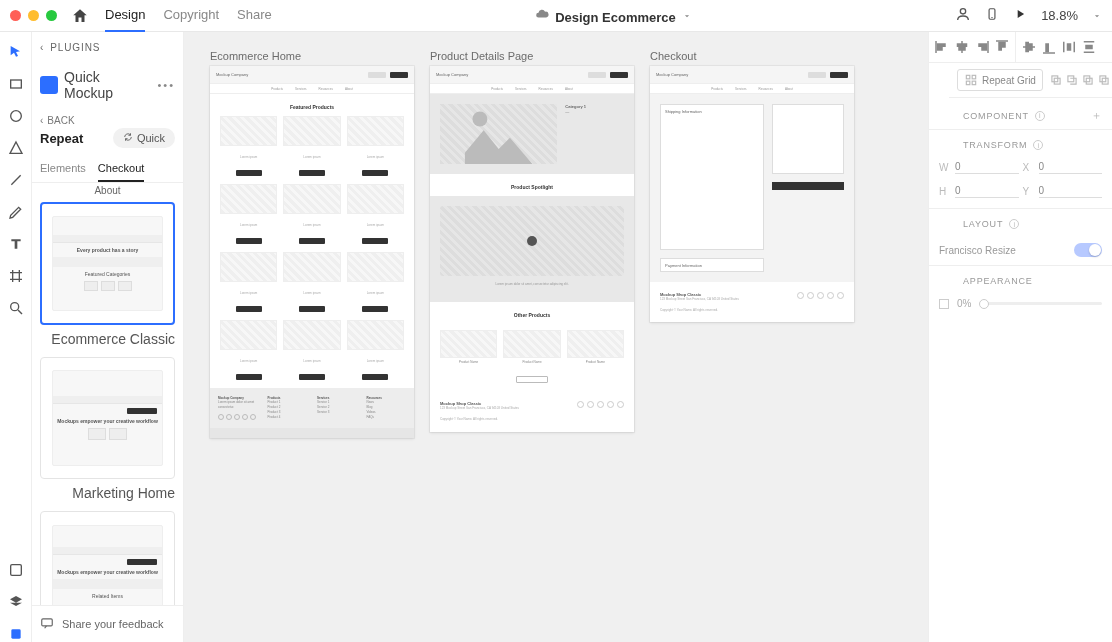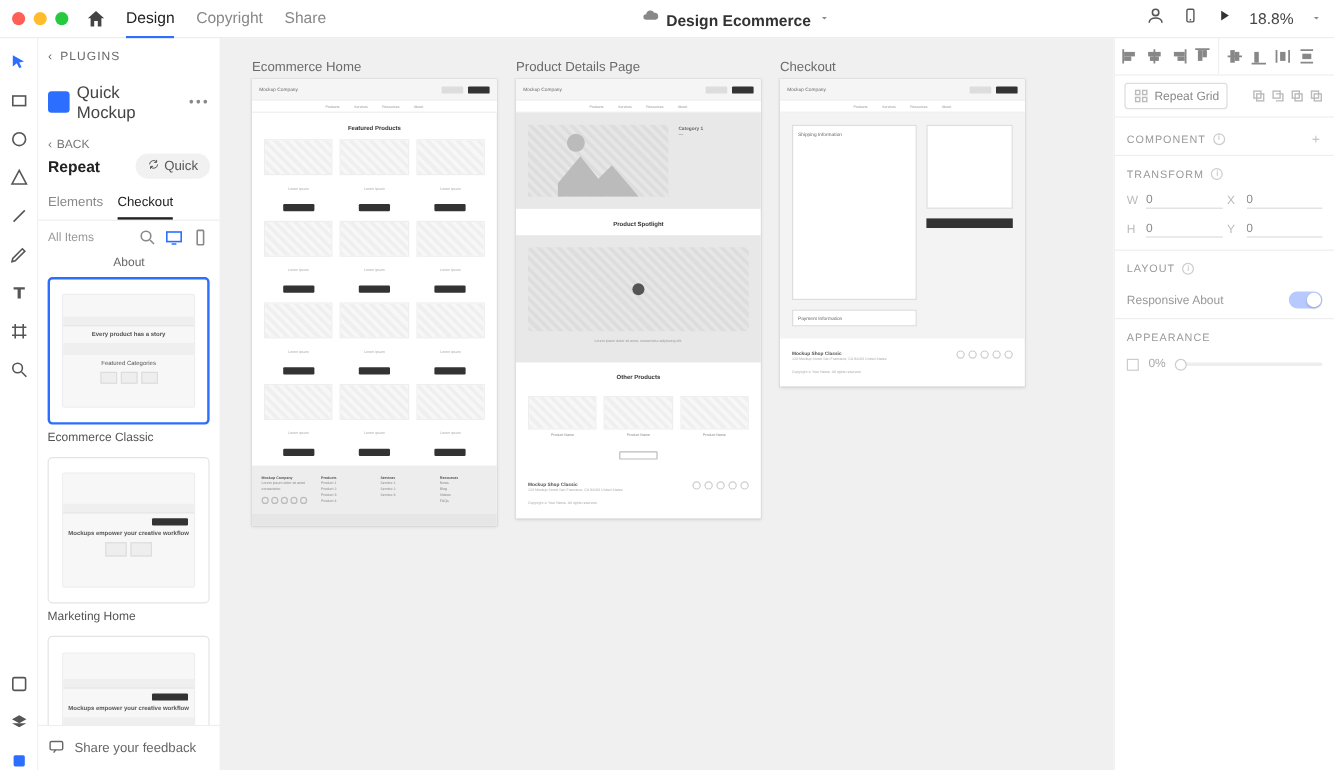--- a/index.html
+++ b/index.html
@@ -51,21 +51,21 @@
 .filter-row .ic { width:16px; height:16px; color:#888; display:flex; align-items:center; justify-content:center; cursor:pointer;}
 .filter-row .ic.active { color:#2c6eff; }
 .cat-label { text-align:center; font-size:10px; color:#666; padding:2px 0 6px;}
 .tmpl-scroll { flex:1; overflow-y:auto; padding:0 8px 8px; }
 .tmpl-card { background:#fff; border:1px solid #e4e4e4; border-radius:4px; aspect-ratio: 1.1/1; margin-bottom:6px; display:flex; align-items:center; justify-content:center; }
 .tmpl-card.sel{ border:2px solid #2c6eff; }
 .tmpl-thumb { width:84%; height:80%; background: linear-gradient(#f7f7f7,#f7f7f7); border:1px solid #eee; border-radius:2px; display:flex; flex-direction:column; justify-content:center; align-items:center; gap:4px; font-size:5px; color:#555; }
 .tmpl-thumb .bar { width:100%; height:8px; background:#efefef; border-bottom:1px solid #e6e6e6;}
 .tmpl-thumb .bbar { width:100%; height:10px; background:#efefef; }
 .tmpl-thumb .blk { width:30px; height:6px; background:#333; border-radius:1px;}
-.tmpl-caption { text-align:left; font-size:10px; color:#555; margin-bottom:10px; }
+.tmpl-caption { text-align:right; font-size:14px; color:#555; margin-bottom:10px; }
 .feedback { border-top:1px solid #eee; padding:10px 8px; display:flex; align-items:center; gap:8px; font-size:11px; color:#666; cursor:pointer;}
 
 
 .canvas { flex:1; background:#f0f0f0; position:relative; overflow:auto; padding:18px 26px; }
 .artboards-row { display:flex; gap:16px; align-items:flex-start; }
 .artboard-wrap { display:flex; flex-direction:column; }
 .ab-title { font-size:11px; color:#6b6b6b; margin-bottom:4px; }
 .artboard { background:#fff; box-shadow: 0 0 0 1px rgba(0,0,0,0.04), 0 1px 3px rgba(0,0,0,0.1); font-size:5px; color:#555; }
 .ab1 { width:204px; }
 .ab2 { width:204px; }
@@ -118,26 +118,26 @@
 .ck-ft .row{ display:flex; justify-content:space-between; align-items:flex-start;}
 .soc2{ display:flex; gap:3px;}
 .soc2 .c{ width:7px; height:7px; border-radius:50%; border:0.5px solid #ccc;}
 
 
 .inspector { width: 184px; background:#fff; border-left:1px solid #eee; display:flex; flex-direction:column; font-size:11px; }
 .insp-row { display:flex; border-bottom:1px solid #eee; }
 .align-grp { display:flex; padding:6px 4px; gap:2px; }
 .align-grp.sep { border-right:1px solid #eee; }
 .ai { width:18px; height:18px; color:#888; display:flex; align-items:center; justify-content:center; cursor:pointer;}
-.rep-row{ padding:6px 8px; display:flex; align-items:center; gap:6px; border-bottom:1px solid #eee;}
+.rep-row{ padding:6px 8px; display:flex; align-items:center; gap:6px; border-bottom:1px solid #eee;margin-left:20px;}
 .rep-btn{ flex:0 0 auto; border:1px solid #ddd; border-radius:3px; font-size:10px; color:#888; padding:3px 6px; display:flex; align-items:center; gap:4px;}
 .rep-ic { width:14px; height:14px; color:#bbb;}
 .rep-actions{ display:flex; gap:2px; margin-left:auto;}
 .ra{ width:14px; height:14px; color:#bbb;}
-.sec-head { display:flex; align-items:center; padding:10px 10px 6px; gap:6px;}
+.sec-head { display:flex; align-items:center; padding:10px 10px 6px; gap:6px;margin-left:24px;}
 .sec-head .lbl{ font-size:9px; letter-spacing:0.09em; color:#999;}
 .sec-head .info{ width:10px; height:10px; border:1px solid #ccc; border-radius:50%; color:#bbb; font-size:7px; display:flex; align-items:center; justify-content:center;}
 .sec-head .plus{ margin-left:auto; color:#bbb; cursor:pointer;}
 .tf-grid{ display:grid; grid-template-columns: 12px 1fr 12px 1fr; row-gap:10px; column-gap:4px; padding:4px 10px 10px; align-items:center; color:#bbb; font-size:10px;}
 .tf-grid input{ border:none; border-bottom:1px solid #ddd; width:100%; font-size:10px; color:#888; padding:1px 0; outline:none;}
 .divider { height:1px; background:#eee; }
 .layout-row{ padding:8px 10px; display:flex; align-items:center; justify-content:space-between; font-size:10px; color:#999;}
 .toggle{ width:28px; height:14px; background:#d8d8d8; border-radius:8px; position:relative;}
 .toggle.on{ background:#b7c9ff;}
 .toggle .knob{ position:absolute; width:12px; height:12px; background:#fff; border-radius:50%; top:1px; right:1px; box-shadow:0 1px 2px rgba(0,0,0,0.2);}
@@ -286,40 +286,20 @@
         <span><svg width="10" height="10" viewBox="0 0 24 24" fill="none" stroke="currentColor" stroke-width="2">
               <path d="M4 12a8 8 0 0114-5M20 12a8 8 0 01-14 5"></path>
               <path d="M18 3v5h-5M6 21v-5h5"></path>
             </svg></span>
         <span>Quick</span>
       </div>
     </div>
     <div class="subtabs">
       <div class="subtab">Elements</div>
       <div class="subtab active">Checkout</div>
-    </div>
-    <div class="filter-row">
-      <div class="all">All Items</div>
-      <div class="ic">
-          <svg viewBox="0 0 24 24" fill="none" stroke="currentColor" stroke-width="2">
-            <circle cx="10" cy="10" r="6"></circle>
-            <line x1="15" y1="15" x2="20" y2="20"></line>
-          </svg>
-        </div>
-      <div class="ic active">
-          <svg viewBox="0 0 24 24" fill="none" stroke="currentColor" stroke-width="2">
-            <rect x="3" y="5" width="18" height="12"></rect>
-            <line x1="9" y1="20" x2="15" y2="20"></line>
-          </svg>
-        </div>
-      <div class="ic">
-          <svg viewBox="0 0 24 24" fill="none" stroke="currentColor" stroke-width="2">
-            <rect x="8" y="3" width="8" height="18" rx="1"></rect>
-          </svg>
-        </div>
     </div>
     <div class="cat-label">About</div>
     <div class="tmpl-scroll">
       <div class="tmpl-card sel">
         <div class="tmpl-thumb">
           <div class="bar"></div>
           <div style="font-weight:600">Every product has a story</div>
           <div class="bbar"></div>
           <div>Featured Categories</div>
           <div style="display:flex; gap:3px;">
@@ -737,21 +717,21 @@
         <input value="0" style="">
       <span>Y</span>
         <input value="0" style="">
     </div>
     <div class="divider"></div>
     <div class="sec-head">
       <span class="lbl">LAYOUT</span>
       <span class="info">i</span>
     </div>
     <div class="layout-row">
-      <span>Responsive About</span>
+      <span>Francisco Resize</span>
       <div class="toggle on">
           <div class="knob"></div>
         </div>
     </div>
     <div class="divider"></div>
     <div class="sec-head">
       <span class="lbl">APPEARANCE</span>
     </div>
     <div class="ap-row">
       <div class="chk"></div>

